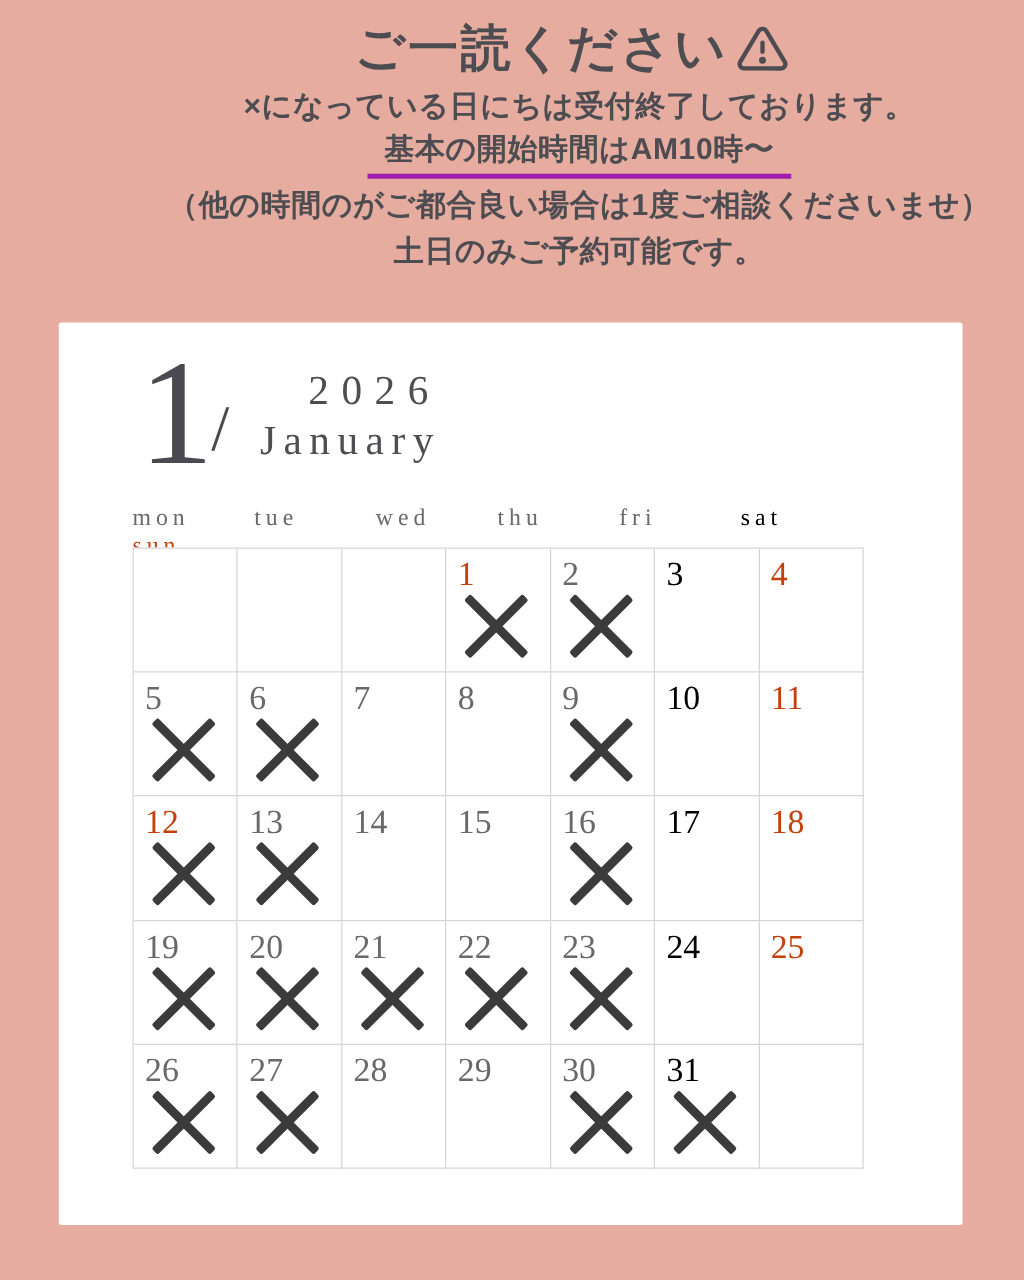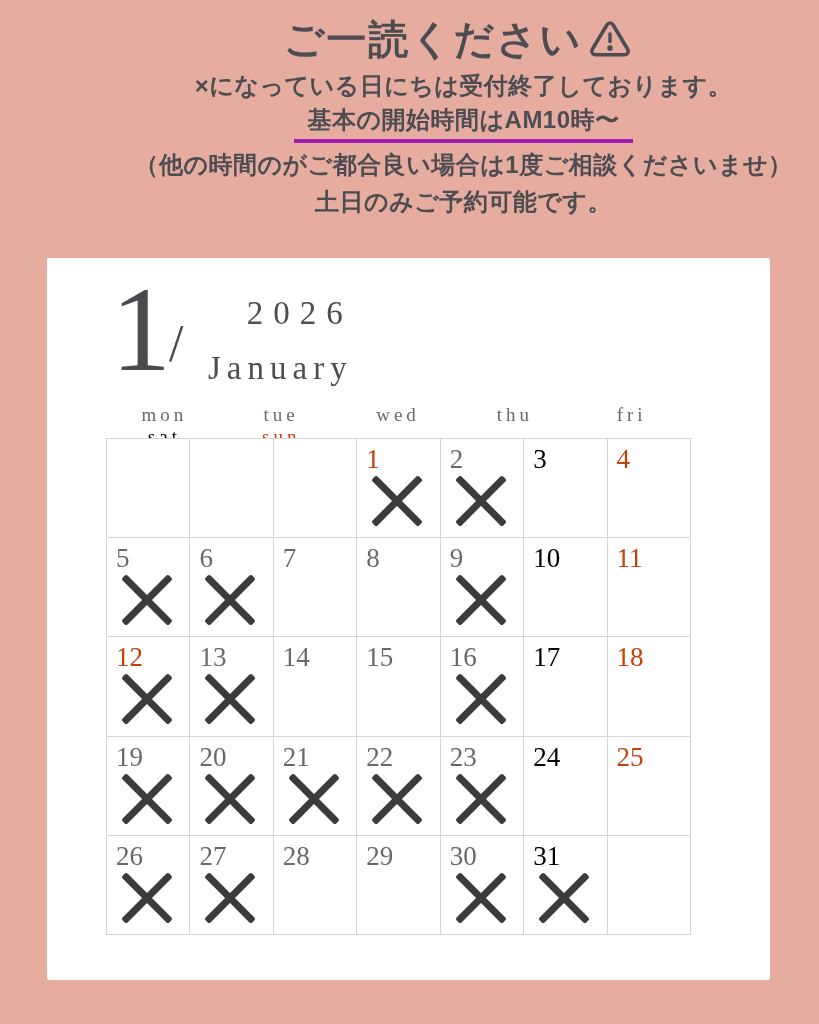--- a/index.html
+++ b/index.html
@@ -35,26 +35,26 @@
   }
 
   .cal-title {
     position:absolute; left:64px; top:0; color:#4a4a50;
     font-family:"Liberation Serif", "DejaVu Serif", serif;
   }
   .month-num { position:absolute; left:0; top:12px; font-size:120px; line-height:1; }
   .slash { position:absolute; left:58px; top:60px; font-size:52px; line-height:1; }
   .ym { position:absolute; left:97px; top:36px; color:#4d4d53;text-align:right; }
   .year { font-size:33px; letter-spacing:10px; line-height:1.2; }
-  .monthname { font-size:33px; letter-spacing:6px; line-height:1.2; margin-top:15px; }
+  .monthname { font-size:33px; letter-spacing:6px; line-height:1.2; margin-top:0; }
 
   .weekdays {
     position:absolute; left:59px; top:146px; width:584px;
-    display:grid; grid-template-columns:repeat(5,1fr);
-    text-align:center;
+    display:grid; grid-template-columns:repeat(6,1fr);
+    text-align:left;
     font-family:"Liberation Serif", "DejaVu Serif", serif;
     font-size:19px; letter-spacing:4px;
   }
   .weekdays span { display:block; }
 
   .grid {
     position:absolute; left:59px; top:180px; width:584px; height:496px;
     display:grid; grid-template-columns:repeat(7,1fr); grid-template-rows:repeat(5,1fr);
     border-top:1px solid #d5d5d5; border-left:1px solid #d5d5d5;
     background:#ffffff;

